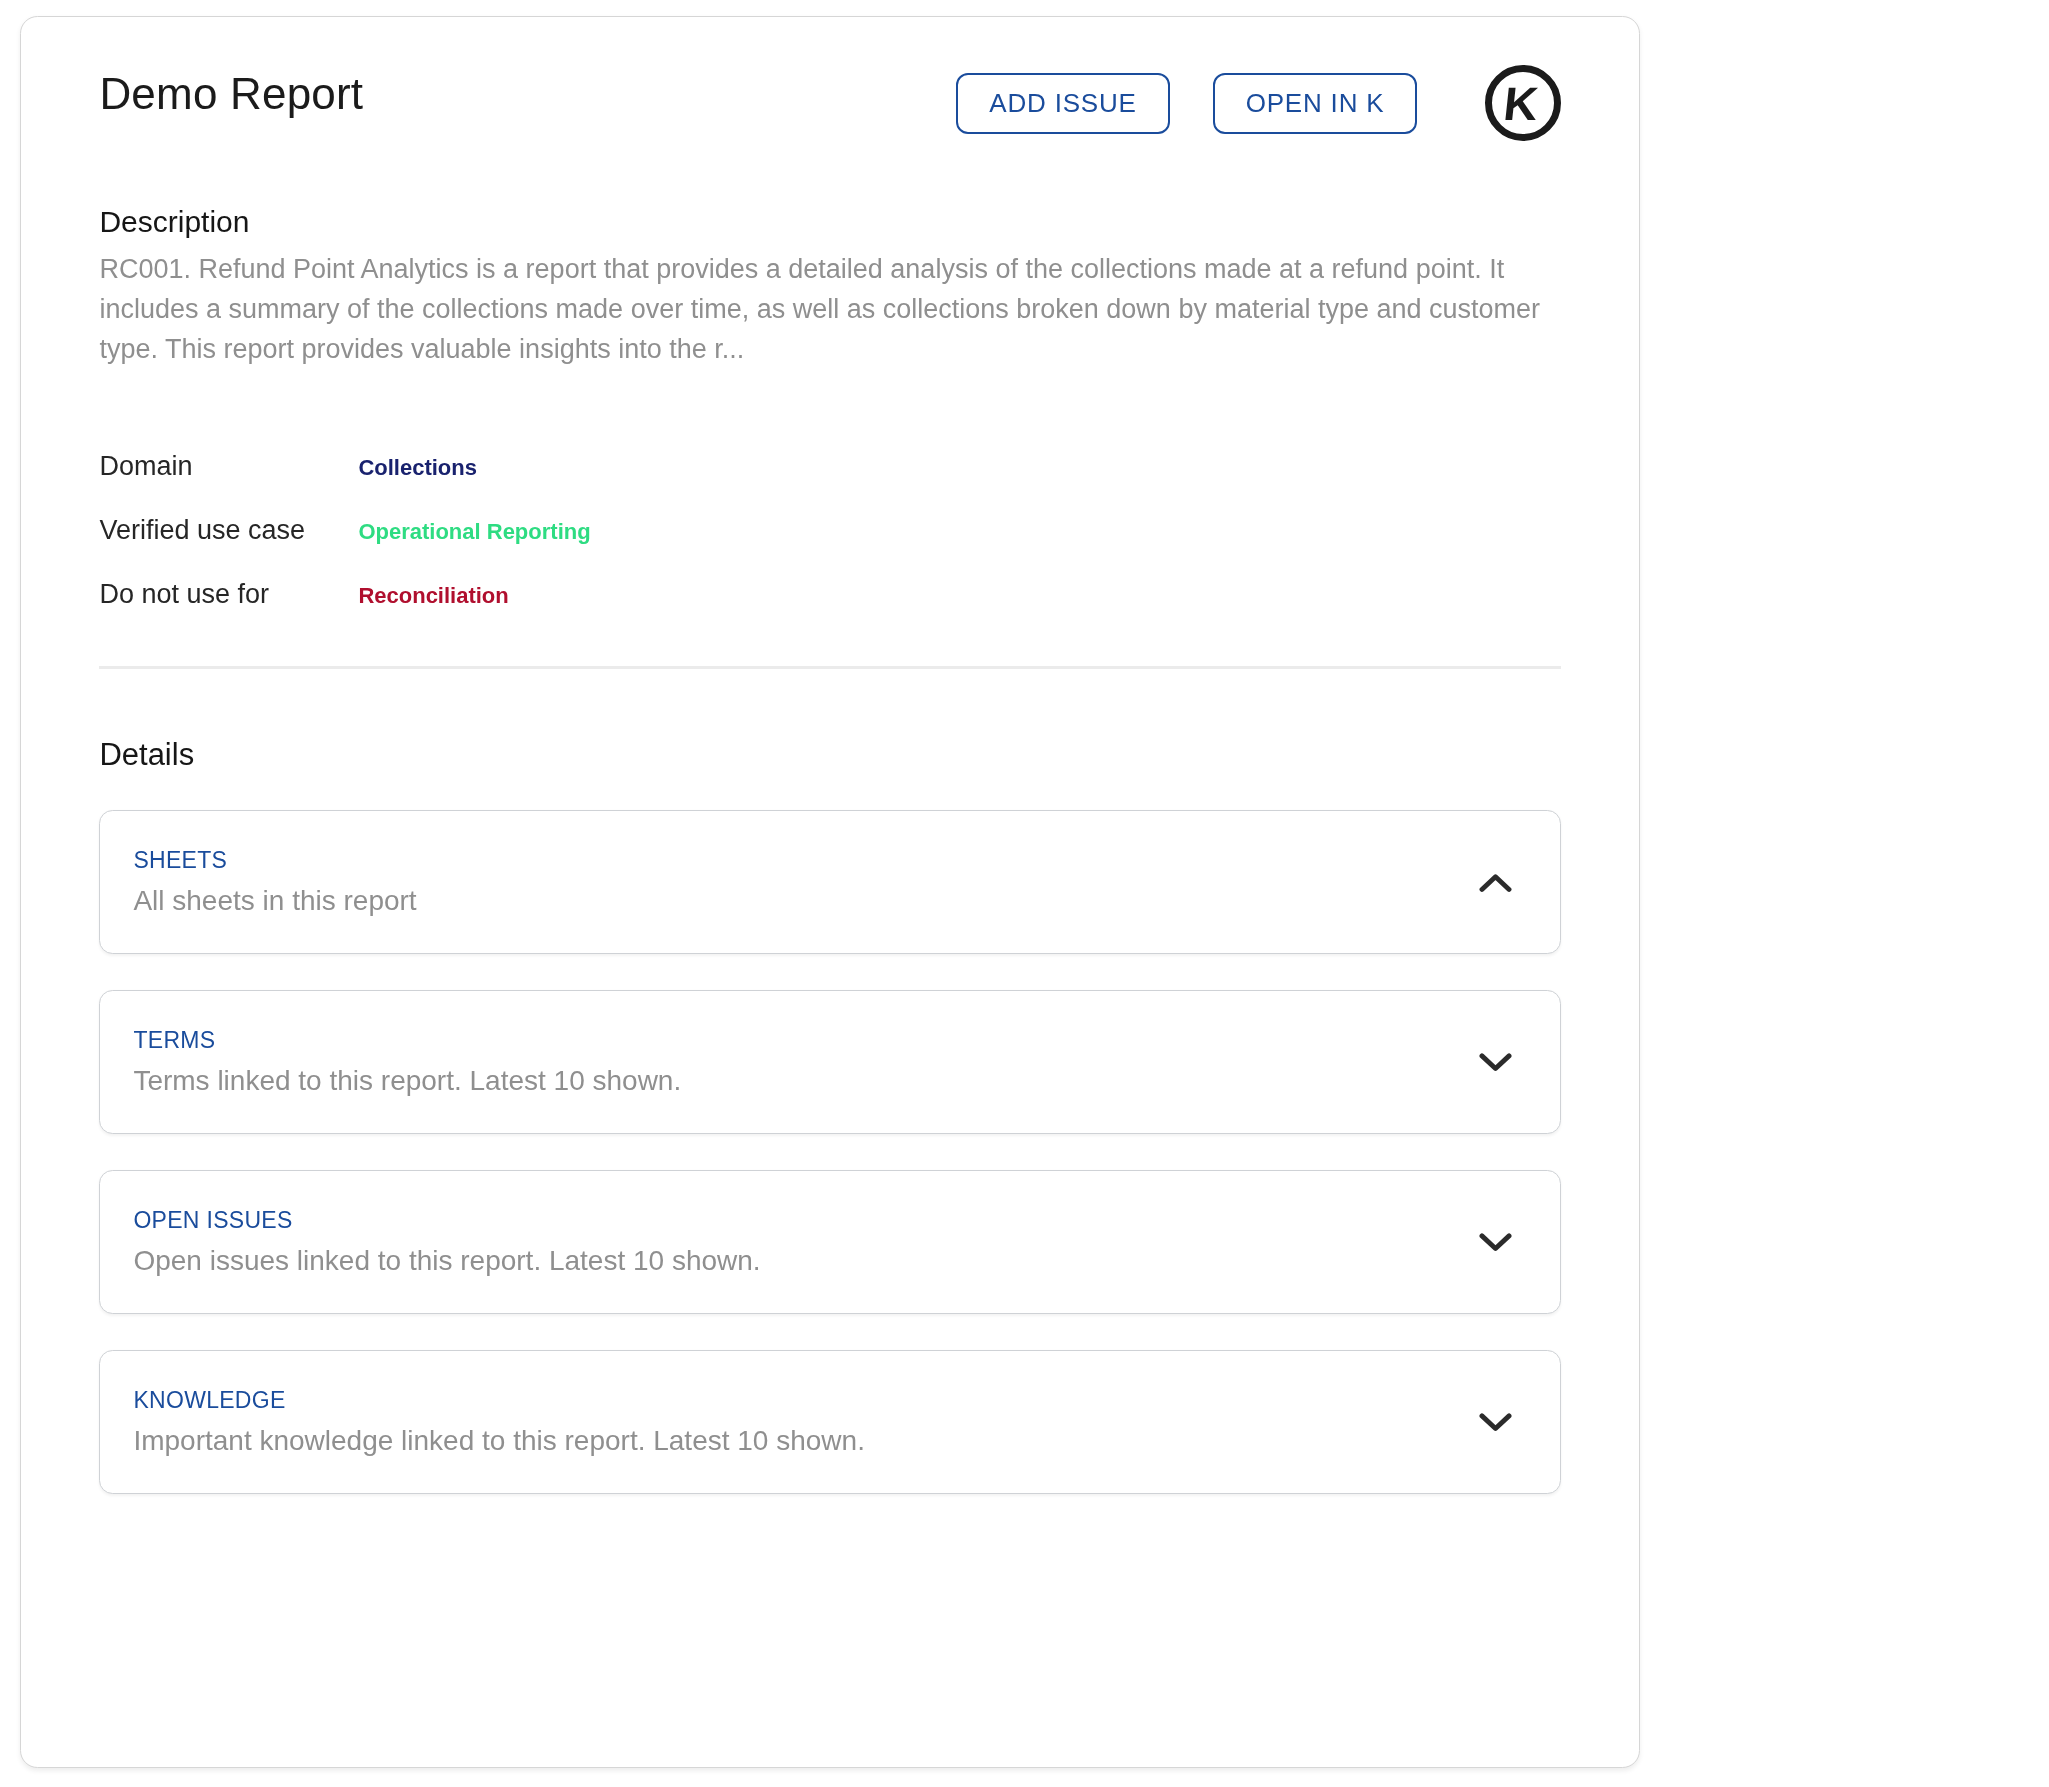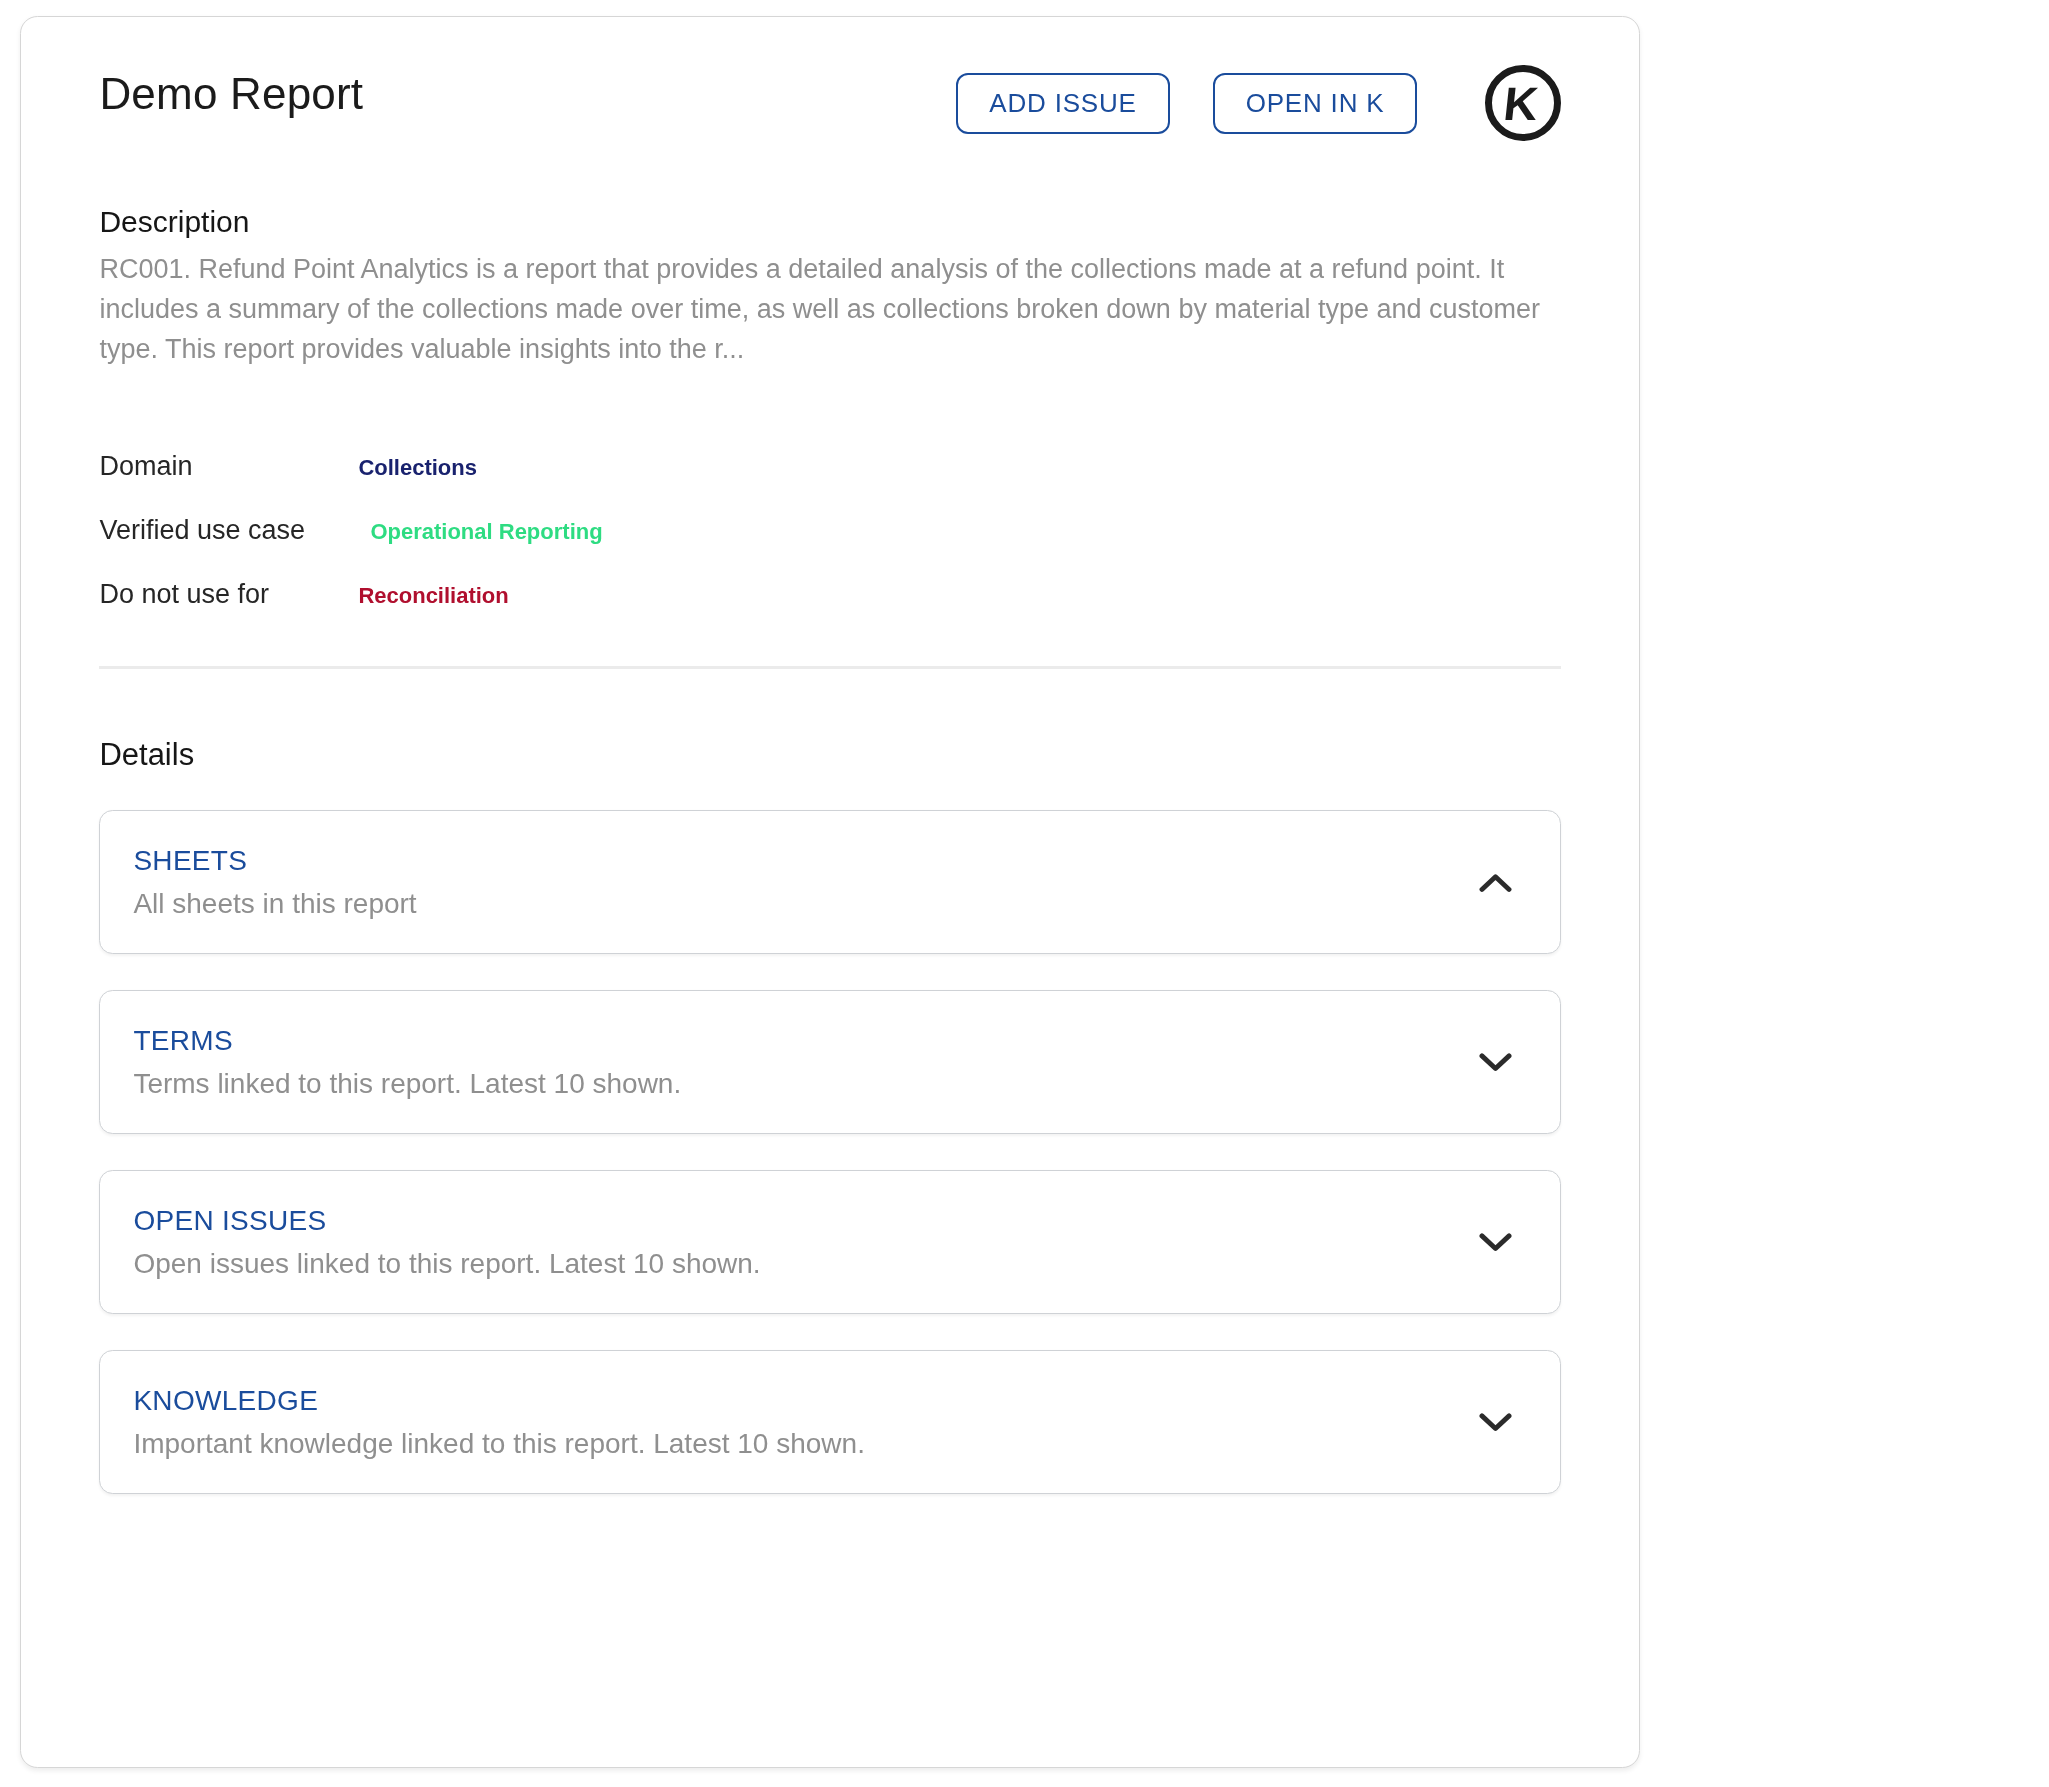--- a/index.html
+++ b/index.html
@@ -73,40 +73,40 @@
     line-height: 40px;
     color: #8f8f8f;
     max-width: 1868px;
   }
   
   .attr-table { margin-top: 82px; display: flex; flex-direction: column; gap: 33px; }
   .attr-row { display: flex; align-items: baseline; }
   .attr-label { width: 259px; font-size: 27px; color: #262626; }
   .attr-value { font-size: 22px; font-weight: 700; }
   .attr-value.navy  { color: #19226e; }
-  .attr-value.green { color: #2edc82; margin-left: 12px; }
+  .attr-value.green { color: #2edc82; }
   .attr-value.red   { color: #b00f2e; }
   .divider { margin-top: 56px; height: 2.9px; background: #ebebeb; border: none; }
   
   .details-heading { margin-top: 68px; font-size: 31px; }
   .accordion-list { margin-top: 37px; display: flex; flex-direction: column; gap: 36px; }
   .accordion-card {
     border: 1.9px solid #cfd2d6;
     border-radius: 13.6px;
     height: 144px;
     display: flex;
     align-items: center;
     justify-content: space-between;
     padding: 0 47px 0 33px;
     background: #ffffff;
     box-shadow: 0 1.9px 2.9px rgba(0,0,0,0.05);
     cursor: pointer;
   }
   .accordion-text { display: flex; flex-direction: column; gap: 10.7px; }
-  .accordion-title { color: #1a4c9c; font-size: 28px; letter-spacing: 0.3px; }
+  .accordion-title { color: #1a4c9c; font-size: 23px; letter-spacing: 0.3px; }
   .accordion-subtitle { color: #8f8f8f; font-size: 28px; }
   .chevron { width: 35px; height: 35px; display: flex; align-items: center; justify-content: center; }
   .chevron svg { display: block; }
 </style>
 </head>
 <body>
 
 <div class="outer-card">
 
   <div class="header-row">

